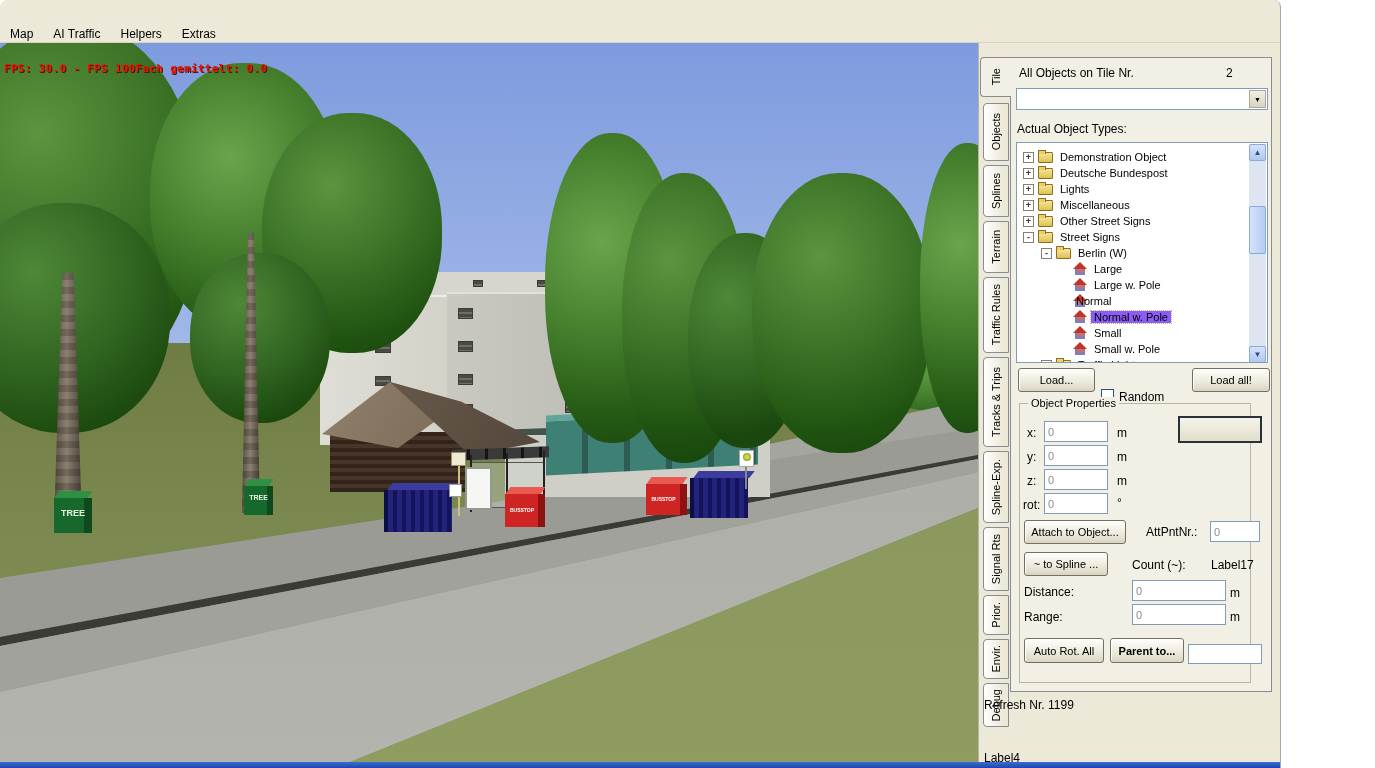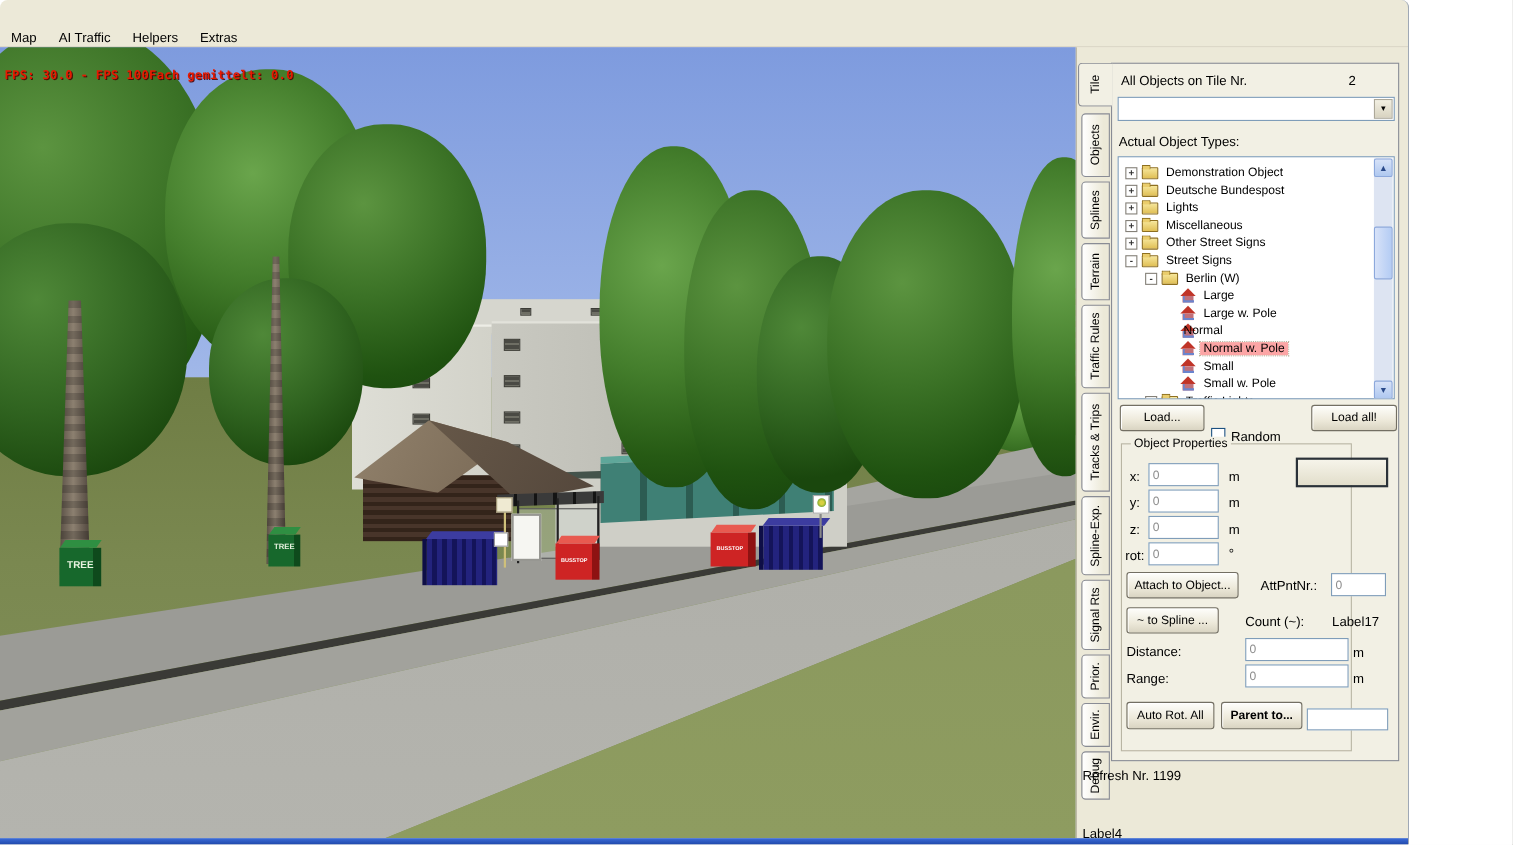--- a/index.html
+++ b/index.html
@@ -74,21 +74,21 @@
   .folder{position:absolute;top:3px;width:15px;height:11px;background:linear-gradient(180deg,#F6E69A,#E0BF55);
           border:1px solid #8E6F1F;border-radius:1px;}
   .folder:before{content:'';position:absolute;top:-3px;left:-1px;width:6px;height:3px;background:#EACD6C;
                  border:1px solid #8E6F1F;border-bottom:none;border-radius:1px 1px 0 0;}
   .house{position:absolute;top:1px;width:14px;height:13px;}
   .house:before{content:'';position:absolute;left:0;top:0;border-left:7px solid transparent;border-right:7px solid transparent;
                 border-bottom:7px solid #C03428;}
   .house:after{content:'';position:absolute;left:2px;top:7px;width:10px;height:6px;background:#C0707A;
                box-shadow:inset 2px -2px 0 #6A84CE;}
   .tlabel{position:absolute;top:2px;white-space:nowrap;font-size:11px;padding:0 3px;}
-  .tlabel.sel{background:#fca5a5;outline:1px dotted #B8B49E;}
+  .tlabel.sel{background:#8b5cf6;outline:1px dotted #B8B49E;}
   .sbar{position:absolute;right:1px;top:1px;width:17px;background:#DDE4F2;}
   .sbtn{position:absolute;left:0;width:17px;height:17px;background:linear-gradient(180deg,#D7E2F8,#AFC8F0);
         border:1px solid #8CA8DC;border-radius:2px;color:#2A4A8A;font-size:8px;line-height:15px;text-align:center;}
   .sthumb{position:absolute;left:0;width:17px;background:linear-gradient(90deg,#D7E2F8,#B4CCF4);
           border:1px solid #8CA8DC;border-radius:2px;}
   .groupbox{position:absolute;border:1px solid #B9B5A3;}
   .grouptitle{position:absolute;left:8px;top:-7px;background:#F2F0E4;padding:0 3px;font-size:11px;}
   .plabel{position:absolute;font-size:12px;white-space:nowrap;}
   .checkbox{position:absolute;width:13px;height:13px;background:#fff;border:1px solid #1C5180;}
   .bottomborder{position:absolute;left:0;top:762px;width:1281px;height:6px;
@@ -323,21 +323,21 @@
             <div class="sthumb" style="top:62px;height:48px;"></div>
             <div class="sbtn" style="bottom:0;">▼</div>
           </div>
         </div>
 
         <div class="xpbtn" style="left:7px;top:310px;width:77px;height:24px;">Load...</div>
         <div class="checkbox" style="left:90px;top:331px;"></div>
         <div class="plabel" style="left:108px;top:332px;">Random</div>
         <div class="xpbtn" style="left:181px;top:310px;width:78px;height:24px;">Load all!</div>
 
-        <div class="groupbox" style="left:8px;top:345px;width:210px;height:280px;">
+        <div class="groupbox" style="left:8px;top:345px;width:232px;height:280px;">
           <div class="grouptitle">Object Properties</div>
 
           <div class="plabel" style="left:7px;top:22px;">x:</div>
           <input class="xpinput" style="left: 24px; top: 17px; width: 64px; height: 21px;" value="0">
           <div class="plabel" style="left:97px;top:22px;">m</div>
           <div class="defaultbtn" style="left:158px;top:12px;width:84px;height:27px;"></div>
 
           <div class="plabel" style="left:7px;top:46px;">y:</div>
           <input class="xpinput" style="left: 24px; top: 41px; width: 64px; height: 21px;" value="0">
           <div class="plabel" style="left:97px;top:46px;">m</div>

